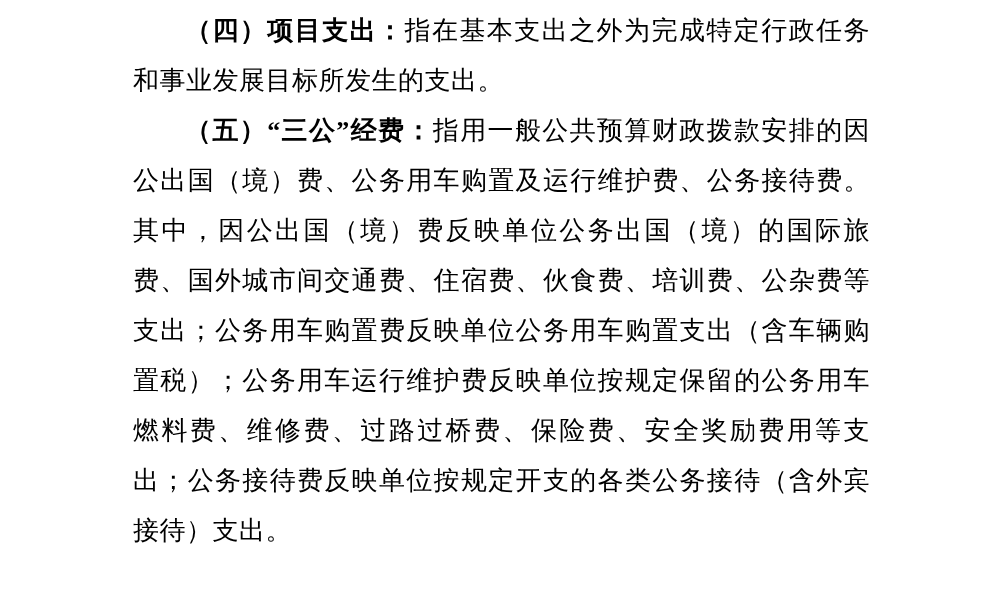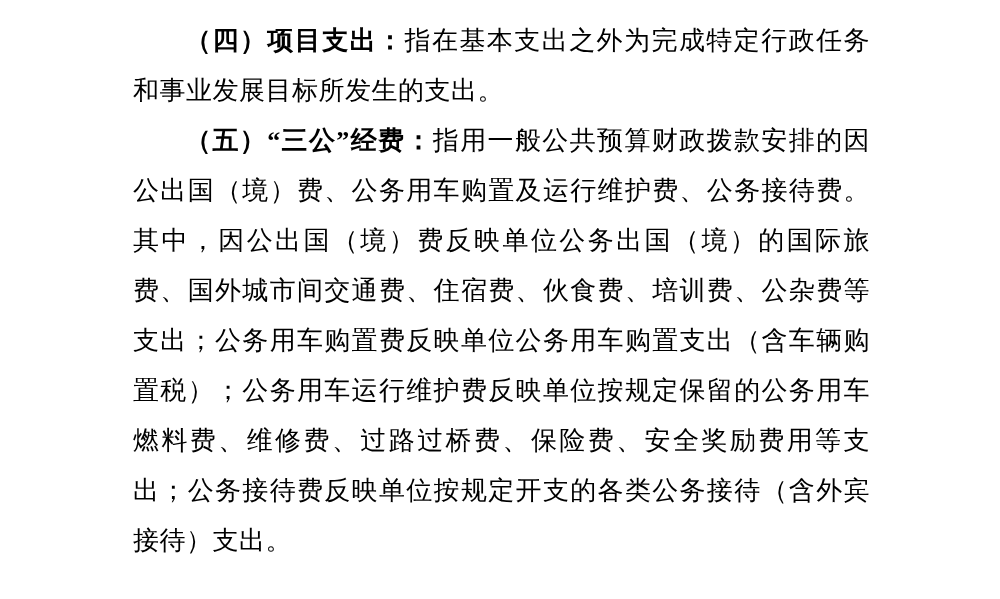--- a/index.html
+++ b/index.html
@@ -11,21 +11,21 @@
     width: 1000px;
     height: 599px;
     overflow: hidden;
     font-family: "Liberation Serif", "DejaVu Serif", serif;
     color: #000000;
   }
   .page {
     box-sizing: border-box;
     width: 1000px;
     height: 599px;
-    padding: 16px 130px 0 133px;
+    padding: 6px 130px 0 133px;
     background: #ffffff;
   }
   .doc-paragraph {
     margin: 0;
     font-size: 26px;
     line-height: 50px;
     text-align: justify;
     text-justify: inter-ideograph;
     text-indent: 2em;
     letter-spacing: 0.5px;

